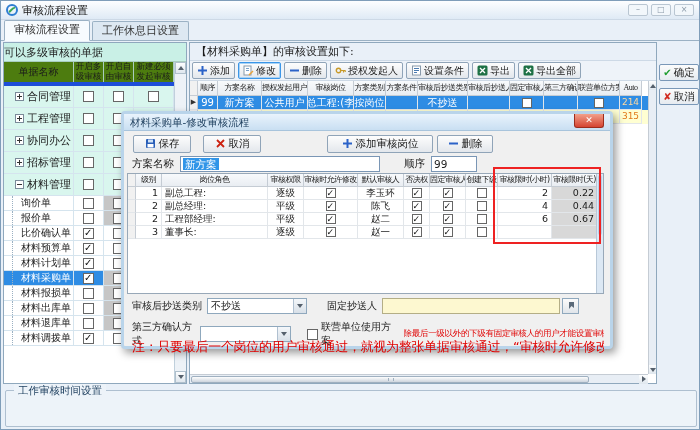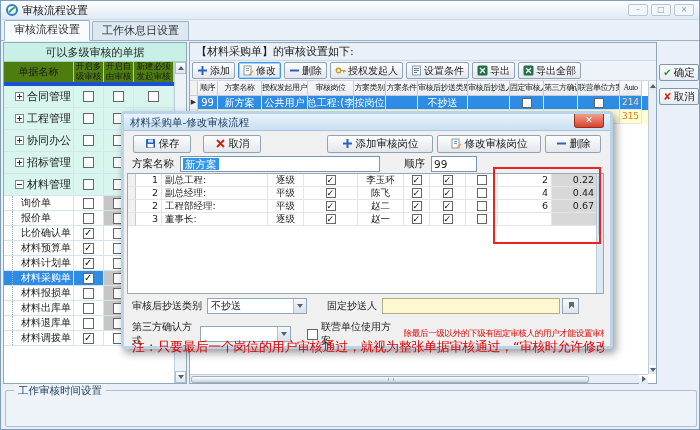--- a/index.html
+++ b/index.html
@@ -12,21 +12,21 @@
   .win-controls{margin-left:auto;display:flex;gap:3px}
   .winbtn{width:20px;height:12px;border:1px solid #b9c6d2;border-radius:2px;background:#f2f7fb;color:#8a99a8;font-size:8px;line-height:10px;text-align:center}
 
   
   .tabstrip{position:absolute;top:19px;left:0;right:0;height:21px;display:flex;align-items:flex-end;padding-left:3px;border-bottom:1px solid #9bb1c4;background:#e9f0f8}
   .tab{height:19px;line-height:18px;padding:0 9px;border:1px solid #9bb1c4;border-bottom:none;background:#dde8f2;color:#333;margin-right:2px;border-radius:2px 2px 0 0;font-size:11px}
   .tab.active{background:#f7fbfe;height:21px;margin-bottom:-1px;border-bottom:1px solid #f7fbfe}
 
   
   .sidebar{position:absolute;left:2px;top:41px;width:184px;height:342px;border:1px solid #8fa8bd;background:#fff;overflow:hidden}
-  .sb-title{height:19px;line-height:19px;text-align:center;background:#c9f0e6;border-bottom:1px solid #a9cdc0;font-size:11px}
+  .sb-title{height:19px;line-height:19px;text-align:left;background:#c9f0e6;border-bottom:1px solid #a9cdc0;font-size:11px}
   .sb-header{display:flex;height:24px;background:#4d7c0f;border-bottom:4px solid #1d4ed8}
   .sb-hname{width:70px;display:flex;align-items:center;justify-content:center;border-right:1px solid #a9cdc0;font-size:10px}
   .sb-hc{width:30px;display:flex;flex-direction:column;align-items:center;justify-content:center;border-right:1px solid #a9cdc0;font-size:8.5px;line-height:1.15}
   .sb-hc.c3{width:40px}
   .sb-row{display:flex;border-bottom:1px solid #d5e4ee}
   .sb-row.grp{height:22px;background:#d9f6ee}
   .sb-row.chd{height:15px;font-size:10px}
   .sb-row.sel{background:#2e8ce4}
   .sb-row.sel .sb-name{color:#fff}
   .sb-name{width:70px;display:flex;align-items:center;padding-left:11px;border-right:1px solid #d5e4ee;overflow:hidden;white-space:nowrap}
@@ -584,47 +584,50 @@
         <span>取消</span>
       </div>
       <div class="dbtn add">
         <span class="icon">
             <svg width="11" height="11">
               <path d="M5.5 1v9M1 5.5h9" stroke="#2b62c8" stroke-width="2"></path>
             </svg>
           </span>
         <span>添加审核岗位</span>
       </div>
-      <div class="dbtn mod">
-        <span class="icon">
-            <svg width="11" height="11">
-              <rect x="1" y="1" width="7" height="9" fill="#fff" stroke="#8899aa"></rect>
-              <path d="M3 3.5h3M3 5.5h3" stroke="#7aa0c8"></path>
-              <path d="M5.5 9.5l4-4 1 1-4 4z" fill="#e8a33c"></path>
-            </svg>
-          </span>
-        <span>修改审核岗位</span>
-      </div>
       <div class="dbtn del">
         <span class="icon">
             <svg width="11" height="11">
               <path d="M1 5.5h9" stroke="#2b62c8" stroke-width="2"></path>
             </svg>
           </span>
         <span>删除</span>
       </div>
     </div>
     <div class="dlg-form">
       <span>方案名称</span>
       <span class="txt-in name-in"><span class="seltext">新方案</span></span>
       <span class="order-lb">顺序</span>
       <span class="txt-in order-in">99</span>
     </div>
     <div class="dlg-grid">
       <div id="dialog-grid-content">
+          <div class="dg-h">
+            <div class="dg-hc dg-selc"></div>
+            <div class="dg-hc" style="width: 26px;">级别</div>
+            <div class="dg-hc" style="width: 106px;">岗位角色</div>
+            <div class="dg-hc" style="width: 36px;">审核权限</div>
+            <div class="dg-hc" style="width: 54px;">审核时允许修改</div>
+            <div class="dg-hc" style="width: 46px;">默认审核人</div>
+            <div class="dg-hc" style="width: 26px;">否决权</div>
+            <div class="dg-hc" style="width: 36px;">固定审核人</div>
+            <div class="dg-hc" style="width: 32px;">创建下级</div>
+            <div class="dg-hc" style="width: 54px;">审核限时(小时)</div>
+            <div class="dg-hc" style="width: 46px;">审核限时(天)</div>
+          </div>
           <div class="dg-row">
             <div class="dg-c dg-selc"></div>
             <div class="dg-c num" style="width: 26px;">1</div>
             <div class="dg-c left" style="width: 106px;">副总工程:</div>
             <div class="dg-c " style="width: 36px;">逐级</div>
             <div class="dg-c " style="width: 54px;">
               <span class="cb on"></span>
             </div>
             <div class="dg-c " style="width: 46px;">李玉环</div>
             <div class="dg-c " style="width: 26px;">

